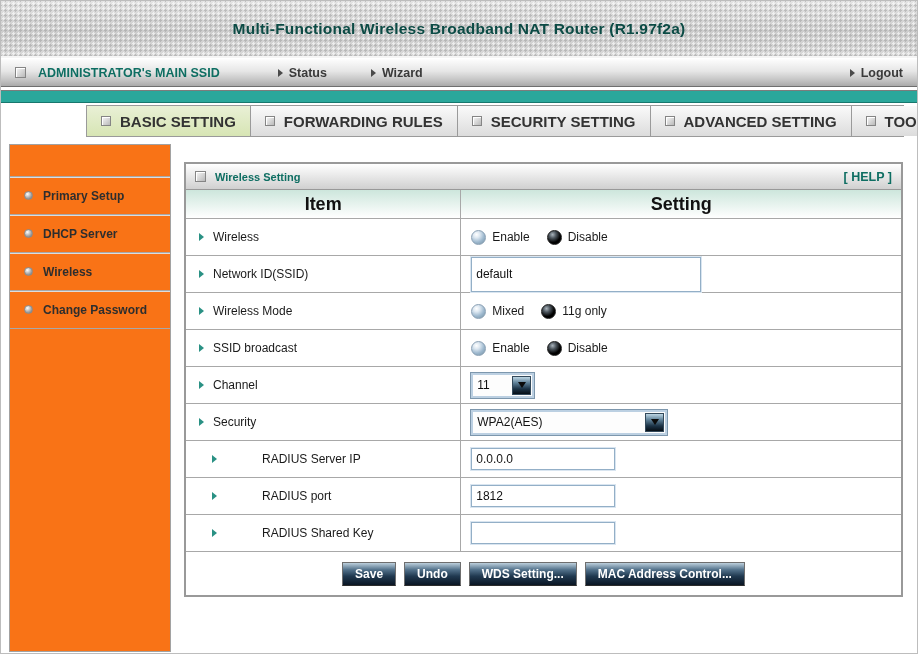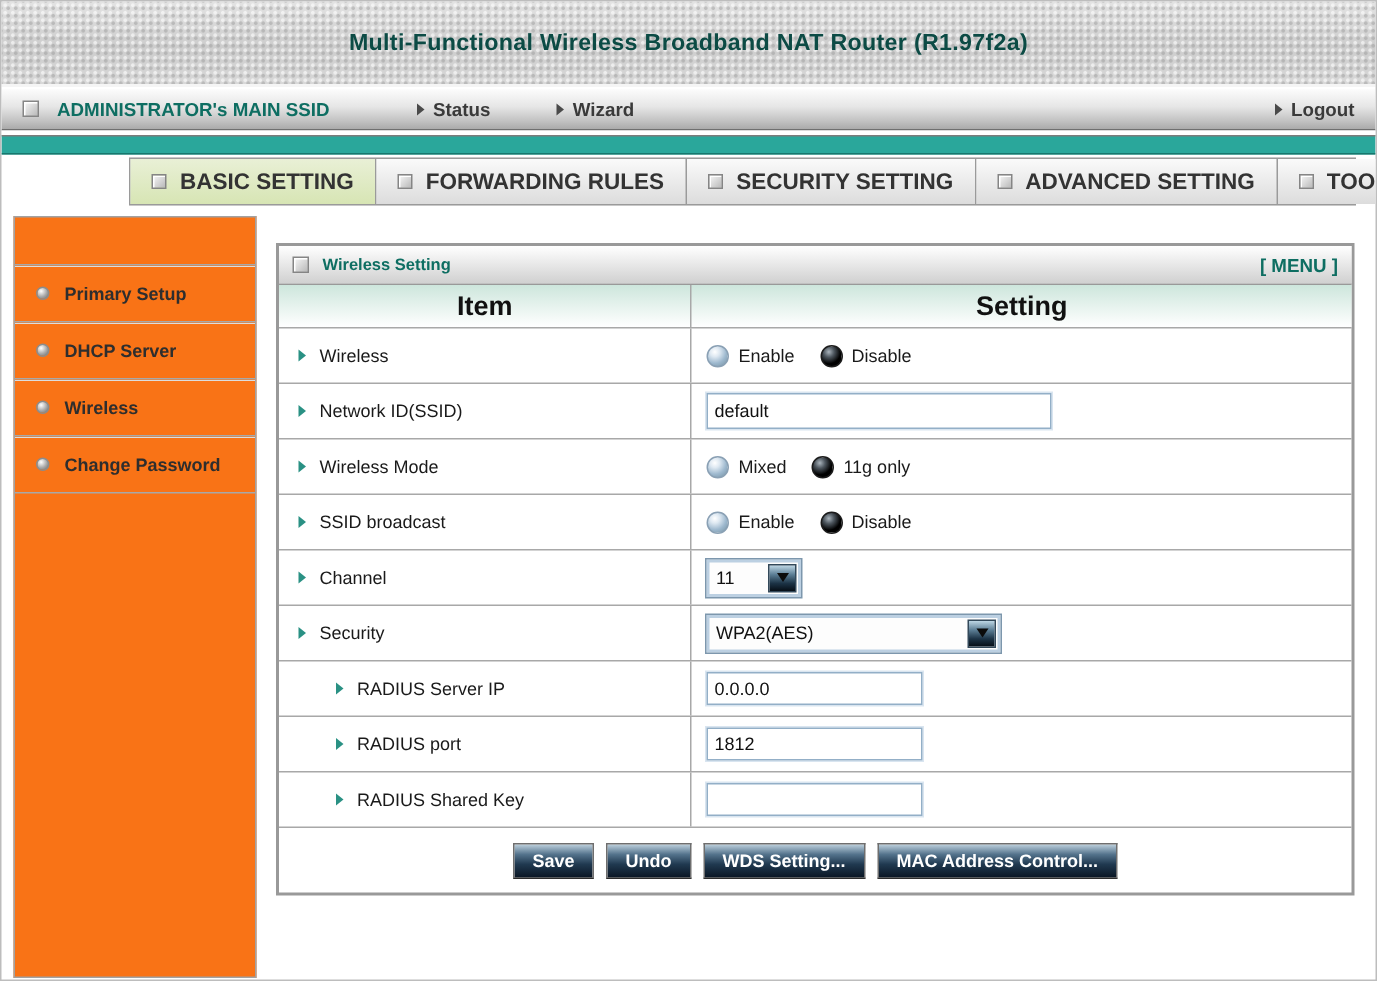--- a/index.html
+++ b/index.html
@@ -79,39 +79,39 @@
   .help{margin-left:auto;font-size:12.5px;font-weight:bold;color:#0e6e62;cursor:pointer;}
   .thead{display:flex;height:28px;background:linear-gradient(#cde6dc,#ffffff);}
   .th{display:flex;align-items:center;justify-content:center;font-size:18px;font-weight:bold;color:#111;}
   .th-item{width:38.5%;border-right:1px solid #a8a8a8;box-sizing:border-box;}
   .th-setting{flex:1;}
   .trow{display:flex;min-height:36px;border-top:1px solid #a8a8a8;}
   .c-item{
     width:38.5%;box-sizing:border-box;border-right:1px solid #a8a8a8;
     display:flex;align-items:center;padding-left:13px;font-size:12px;color:#1a1a1a;
   }
-  .c-item.indent{padding-left:38px;}
+  .c-item.indent{padding-left:26px;gap:36px;}
   .arr{width:0;height:0;flex:0 0 auto;border-top:4px solid transparent;border-bottom:4px solid transparent;
        border-left:5px solid #2a9184;margin-right:9px;}
   .c-set{flex:1;display:flex;align-items:center;padding-left:10px;}
   
   .radio{display:flex;align-items:center;cursor:pointer;}
   .radio.second{margin-left:17px;}
   .ball{width:13px;height:13px;border-radius:50%;flex:0 0 auto;}
   .ball.unsel{background:radial-gradient(circle at 35% 28%,#ffffff 0%,#dfe9f2 25%,#9db8ce 60%,#74909f 100%);
               border:1px solid #8aa0b4;}
   .ball.sel{background:radial-gradient(circle at 35% 28%,#aab4bc 0%,#4d565e 28%,#000000 62%);
             border:1px solid #1c1c1c;}
   .rlabel{margin-left:6px;font-size:12px;color:#1a1a1a;}
   
   .txt{
     height:20px;box-sizing:border-box;border:1px solid #93afc7;box-shadow:0 0 0 1px #d9e5f0;
     font-family:"Liberation Sans",sans-serif;font-size:12px;color:#111;padding:1px 4px;background:#fff;
   }
-  .w-ssid{width:230px;height:24px;}
+  .w-ssid{width:230px;height:35px;}
   .w-radius{width:144px;height:22px;}
   
   .select{
     display:flex;align-items:center;height:21px;box-sizing:content-box;cursor:pointer;
     border:2px solid #bcd0e2;outline:1px solid #7d97ad;background:#fdfdfd;
   }
   .selval{flex:1;font-size:12px;color:#111;padding:0 4px;white-space:nowrap;overflow:hidden;}
   .selarrow{
     width:17px;height:17px;margin:0 1px;flex:0 0 auto;display:flex;align-items:center;justify-content:center;
     background:linear-gradient(180deg,#bdd6e4 0%,#5d7f96 35%,#1c3346 70%,#060e16 100%);
@@ -201,21 +201,21 @@
         <span>Change Password</span>
       </div>
     </div>
 
     <div class="main">
       <div class="panel">
 
         <div class="panel-header">
           <span class="sq"></span>
           <span class="panel-title">Wireless Setting</span>
-          <span class="help">[ MENU ]</span>
+          <span class="help">[ HELP ]</span>
         </div>
 
         <div class="thead">
           <div class="th th-item">Item</div>
           <div class="th th-setting">Setting</div>
         </div>
 
         <div class="trow">
           <div class="c-item">
             <span class="arr"></span>

